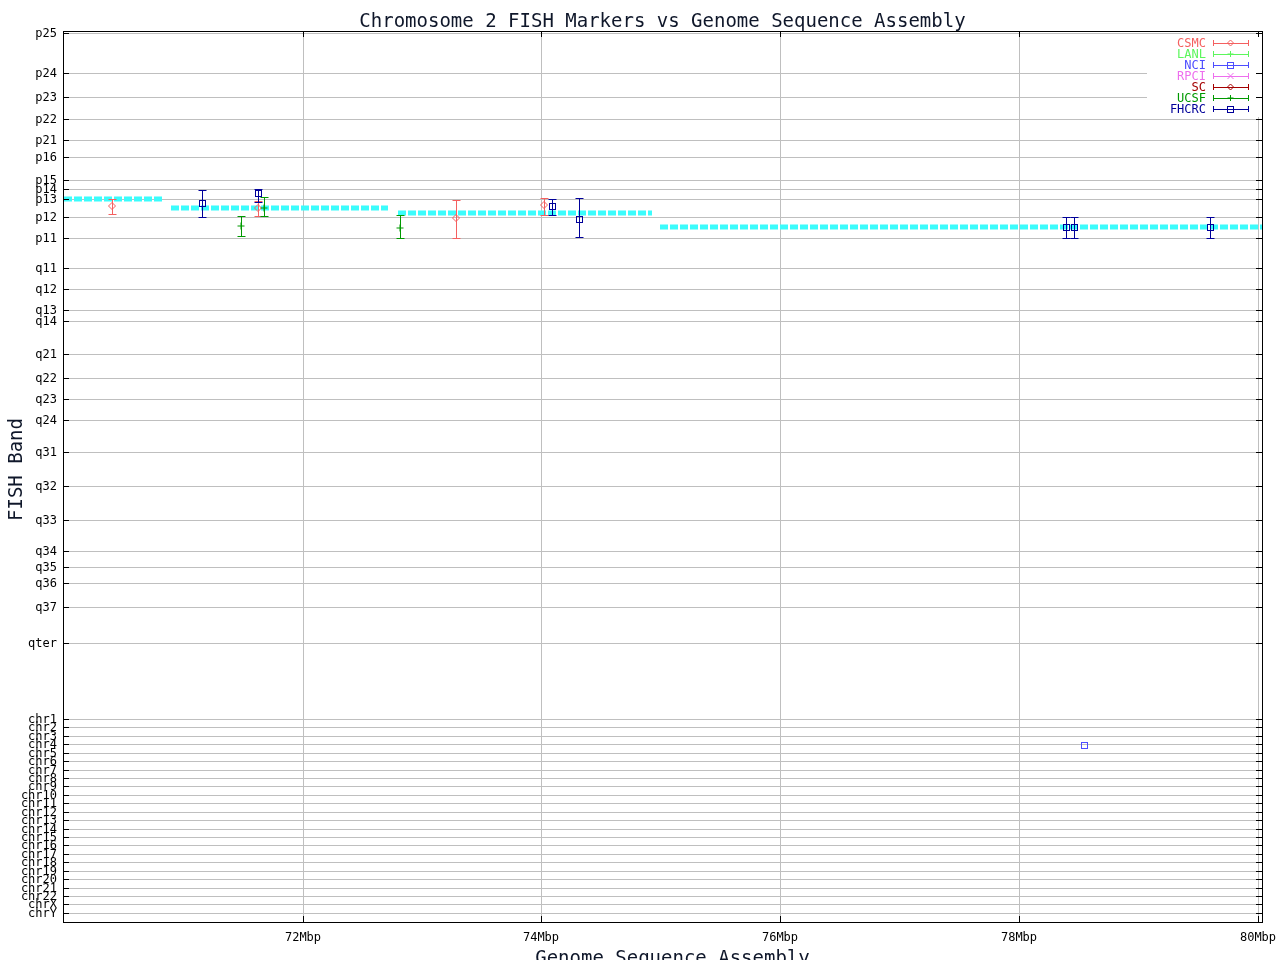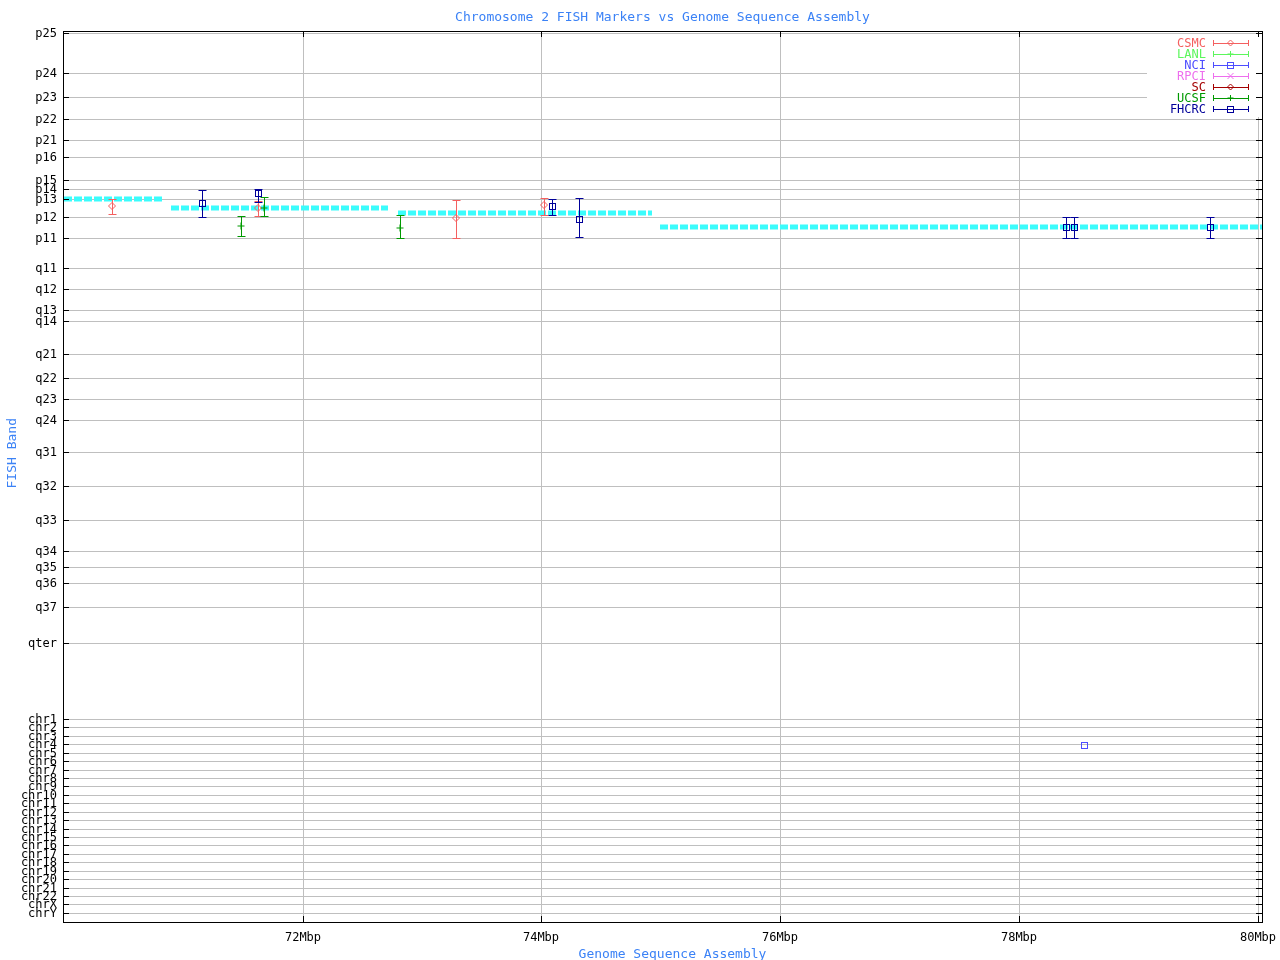--- a/index.html
+++ b/index.html
@@ -1,19 +1,19 @@
 <!DOCTYPE html>
 <html><head>
 <meta charset="utf-8">
 <style>
   html,body{margin:0;padding:0;background:#ffffff;}
   body{width:1280px;height:960px;position:relative;overflow:hidden;
        font-family:"DejaVu Sans Mono","Liberation Mono",monospace;}
   #plot-svg{position:absolute;left:0;top:0;}
-  .overlay-label{position:absolute;font-size:13px;color:#3b82f6;white-space:pre;}
+  .overlay-label{position:absolute;font-size:19px;color:#0f172a;white-space:pre;}
   #chart-title{left:63px;top:9px;width:1199px;text-align:center;}
   #x-axis-label{left:73px;top:946px;width:1199px;text-align:center;}
   #y-axis-label{left:4px;top:418px;writing-mode:vertical-rl;transform:rotate(180deg);}
   svg text{font-family:"DejaVu Sans Mono","Liberation Mono",monospace;font-size:12px;fill:#000;}
 </style>
 </head>
 <body>
 
 <div id="chart-title" class="overlay-label">Chromosome 2 FISH Markers vs Genome Sequence Assembly</div>
 

